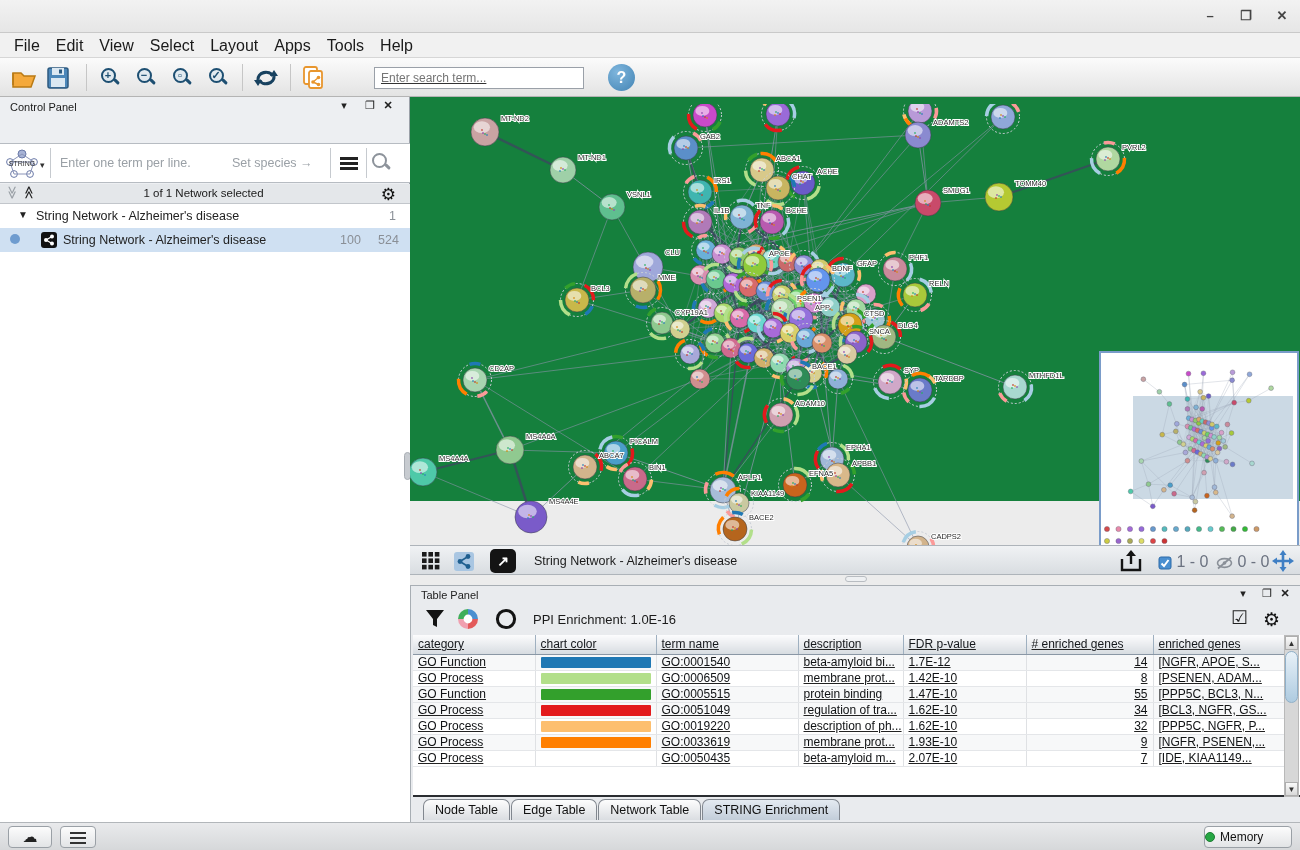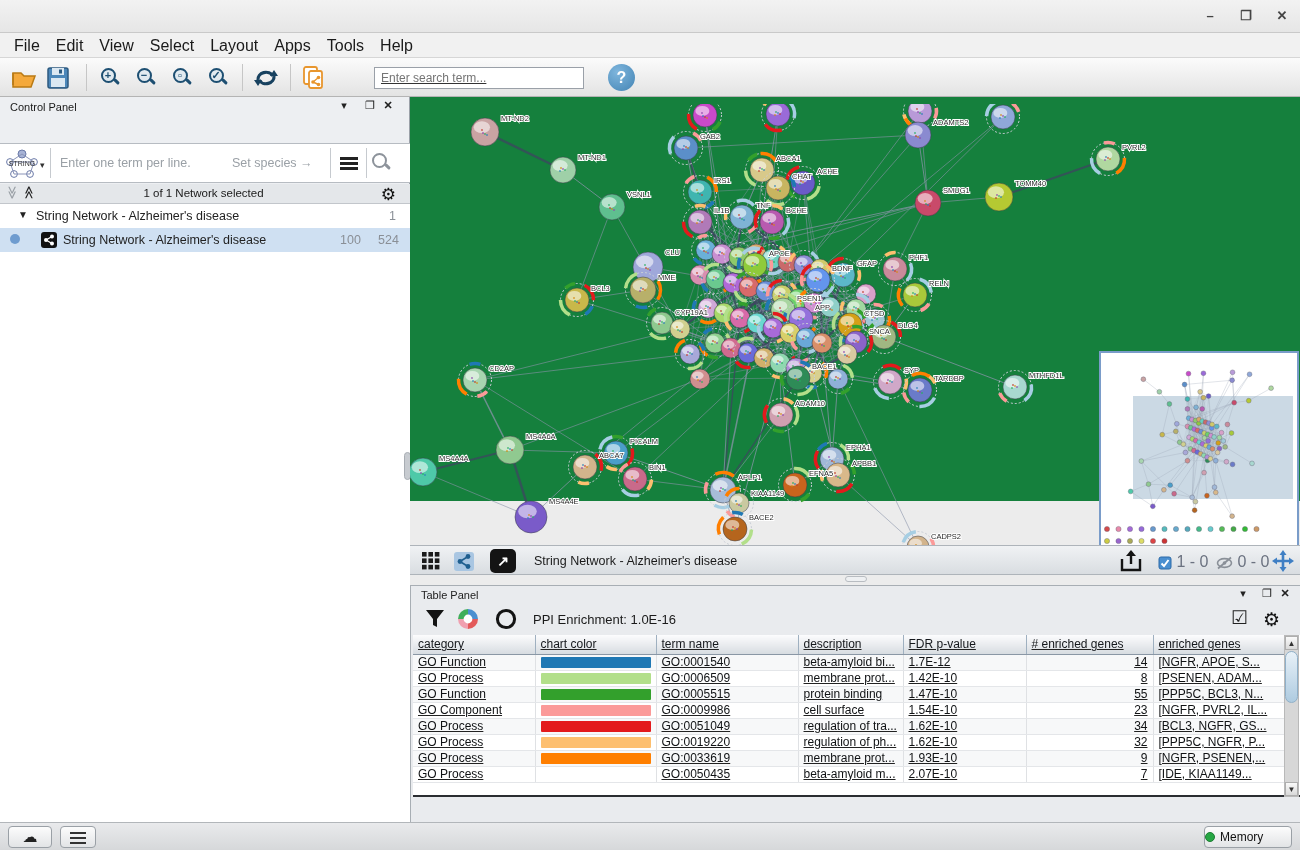--- a/index.html
+++ b/index.html
@@ -2276,49 +2276,38 @@
             <td>GO Function</td>
             <td>
               <div class="swatch" style="background: rgb(51, 160, 44);"></div>
             </td>
             <td>GO:0005515</td>
             <td>protein binding</td>
             <td>1.47E-10</td>
             <td class="right">55</td>
             <td>[PPP5C, BCL3, N...</td>
           </tr>
-          <tr>
-            <td>GO Component</td>
-            <td>
-              <div class="swatch" style="background: rgb(251, 154, 153);"></div>
-            </td>
-            <td>GO:0009986</td>
-            <td>cell surface</td>
-            <td>1.54E-10</td>
-            <td class="right">23</td>
-            <td>[NGFR, PVRL2, IL...</td>
-          </tr>
           <tr class="alt">
             <td>GO Process</td>
             <td>
               <div class="swatch" style="background: rgb(227, 26, 28);"></div>
             </td>
             <td>GO:0051049</td>
             <td>regulation of tra...</td>
             <td>1.62E-10</td>
             <td class="right">34</td>
             <td>[BCL3, NGFR, GS...</td>
           </tr>
           <tr>
             <td>GO Process</td>
             <td>
               <div class="swatch" style="background: rgb(253, 191, 111);"></div>
             </td>
             <td>GO:0019220</td>
-            <td>regulation of ph...</td>
+            <td>description of ph...</td>
             <td>1.62E-10</td>
             <td class="right">32</td>
             <td>[PPP5C, NGFR, P...</td>
           </tr>
           <tr class="alt">
             <td>GO Process</td>
             <td>
               <div class="swatch" style="background: rgb(255, 127, 0);"></div>
             </td>
             <td>GO:0033619</td>
@@ -2337,20 +2326,21 @@
             <td>[IDE, KIAA1149...</td>
           </tr>
         </tbody>
     </table>
   </div>
   <div id="tbl-scroll">
     <div class="sb-arrow" style="top:0">▲</div>
     <div id="sb-thumb"></div>
     <div class="sb-arrow" style="bottom:0">▼</div>
   </div>
+  <div id="tp-tabs"><span class="tab">Node Table</span><span class="tab">Edge Table</span><span class="tab">Network Table</span><span class="tab selected">STRING Enrichment</span></div>
 </div>
 
 <div id="statusbar">
   <div class="sb-btn" style="left:8px;width:44px">
     <span style="font-size:15px;line-height:20px">☁</span>
   </div>
   <div class="sb-btn" style="left:60px;width:36px">
     <span class="listicon"></span>
   </div>
   <div id="memory-btn">

